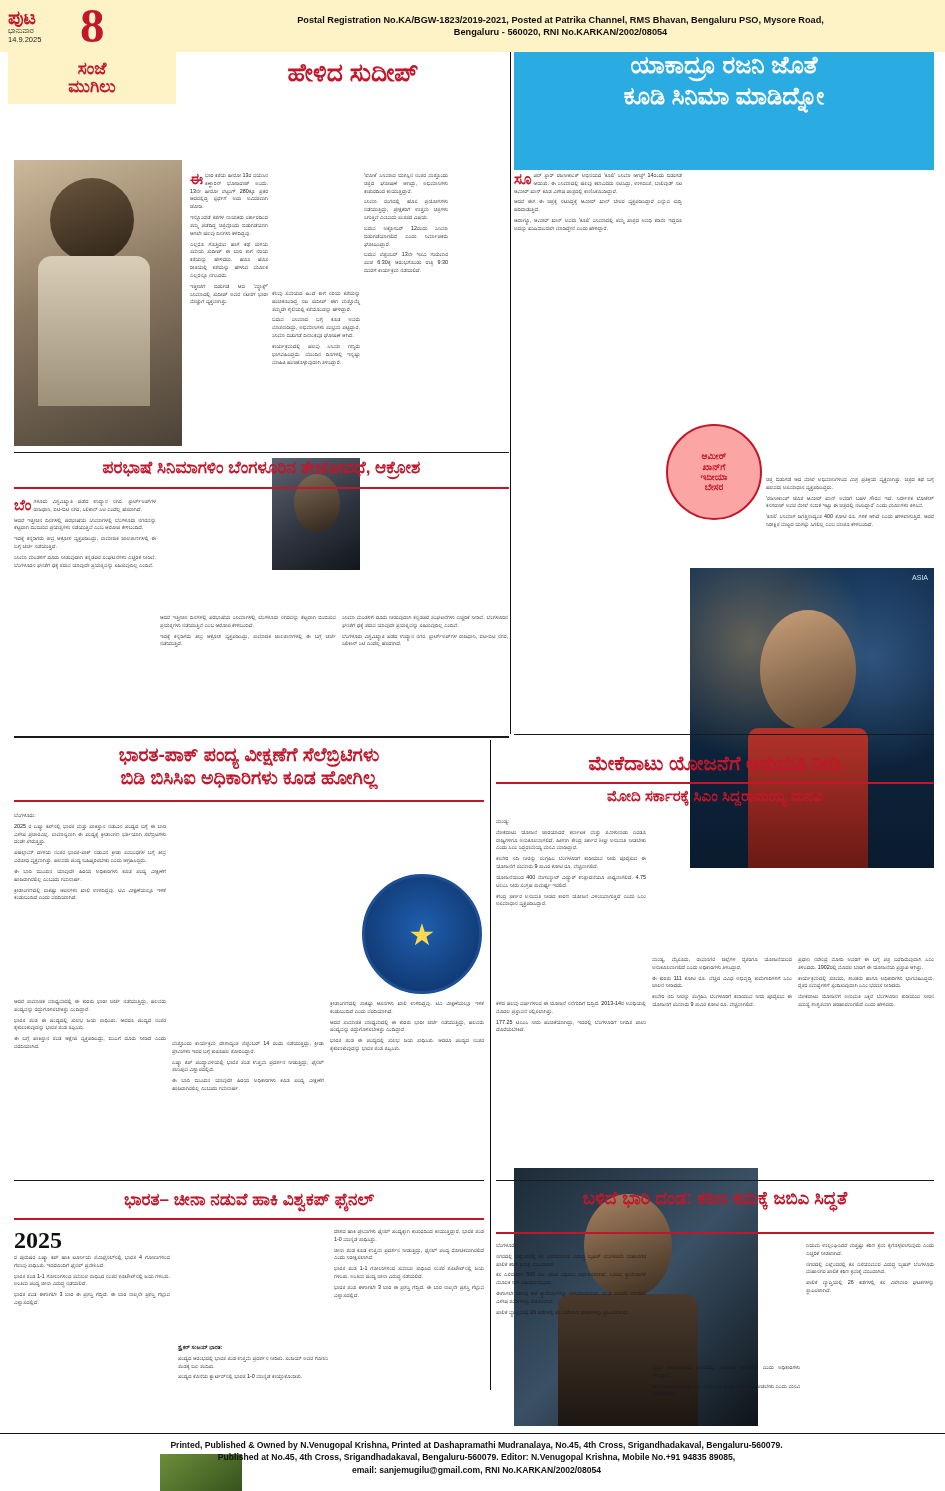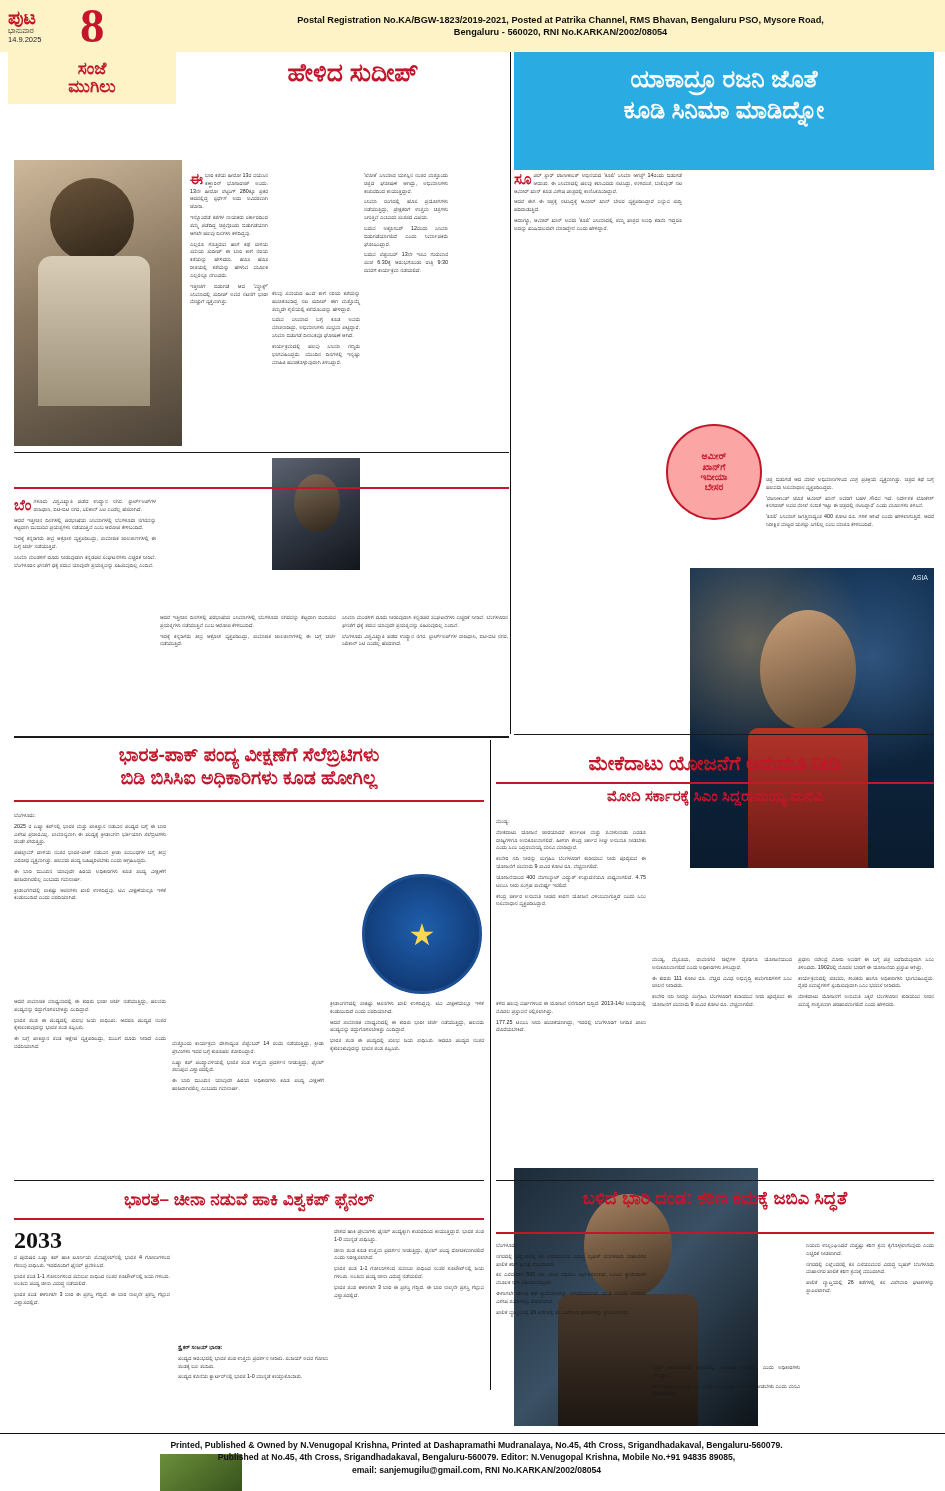--- a/index.html
+++ b/index.html
@@ -136,21 +136,21 @@
   <div class="blk kn" style="left:364px; top:172px; width:84px;">
     <p>'ಲೋಕ' ಸಿನಿಮಾದ ಯಶಸ್ಸಿನ ನಂತರ ಮತ್ತೊಂದು ಚಿತ್ರದ ಘೋಷಣೆ ಆಗಿದ್ದು, ಅಭಿಮಾನಿಗಳು ಕಾತುರದಿಂದ ಕಾಯುತ್ತಿದ್ದಾರೆ.</p>
     <p>ಸಿನಿಮಾ ರಂಗದಲ್ಲಿ ಹೊಸ ಪ್ರಯೋಗಗಳು ನಡೆಯುತ್ತಿದ್ದು, ಪ್ರೇಕ್ಷಕರಿಗೆ ಉತ್ತಮ ಚಿತ್ರಗಳು ಸಿಗುತ್ತಿವೆ ಎಂಬುದು ಸಂತಸದ ವಿಷಯ.</p>
     <p>ಬರುವ ಅಕ್ಟೋಬರ್ 12ರಂದು ಸಿನಿಮಾ ಬಿಡುಗಡೆಯಾಗಲಿದೆ ಎಂದು ನಿರ್ಮಾಪಕರು ಘೋಷಿಸಿದ್ದಾರೆ.</p>
     <p>ಬರುವ ಸೆಪ್ಟೆಂಬರ್ 13ನೇ ಇಸವಿ ಗುರುವಾರ ಸಂಜೆ 6:30ಕ್ಕೆ ಆರಂಭಗೊಂಡು ರಾತ್ರಿ 9:30 ರವರೆಗೆ ಕಾರ್ಯಕ್ರಮ ನಡೆಯಲಿದೆ.</p>
   </div>
 
   <div class="blk rule" style="left:14px; top:452px; width:495px; height:1px;"></div>
 
   <div class="blk" style="left:514px; top:52px; width:420px; height:118px; background:#2aace2;">
-    <div class="hl-white" style="font-size:24px;padding-top:14px;">ಯಾಕಾದ್ರೂ ರಜನಿ ಜೊತೆ</div>
+    <div class="hl-white" style="font-size:24px;">ಯಾಕಾದ್ರೂ ರಜನಿ ಜೊತೆ</div>
     <div class="hl-white" style="font-size:24px;margin-top:4px;">ಕೂಡಿ ಸಿನಿಮಾ ಮಾಡಿದ್ನೋ</div>
   </div>
 
   <div class="blk photo ph-grad3" style="left:690px; top:170px; width:244px; height:300px;">
     <div style="position:absolute;left:0;top:0;width:244px;height:300px;background:
         radial-gradient(circle at 25% 25%, rgba(255,200,120,.35), transparent 40%),
         radial-gradient(circle at 75% 30%, rgba(120,180,255,.30), transparent 40%),
         linear-gradient(180deg,#123050,#0a1b2e);"></div>
     <div style="position:absolute;left:70px;top:42px;width:96px;height:120px;border-radius:50%;background:linear-gradient(160deg,#caa07a,#5d4630);"></div>
     <div style="position:absolute;left:58px;top:160px;width:120px;height:140px;background:linear-gradient(180deg,#b3332a,#6a1a14);border-radius:10px 10px 0 0;"></div>
@@ -178,20 +178,23 @@
   </div>
   <div class="blk kn" style="left:766px; top:476px; width:168px;">
     <p>ಚಿತ್ರ ಬಿಡುಗಡೆ ಆದ ಮೇಲೆ ಅಭಿಮಾನಿಗಳಿಂದ ಮಿಶ್ರ ಪ್ರತಿಕ್ರಿಯೆ ವ್ಯಕ್ತವಾಗಿತ್ತು. ಚಿತ್ರದ ಕಥೆ ಬಗ್ಗೆ ಹಲವರು ಅಸಮಾಧಾನ ವ್ಯಕ್ತಪಡಿಸಿದ್ದರು.</p>
     <p>'ರಜನೀಕಾಂತ್ ಜೊತೆ ಆಮೀರ್ ಖಾನ್ ಅವರಿಗೆ ಬಹಳ ಗೌರವ ಇದೆ. ನಿರ್ದೇಶಕ ಲೋಕೇಶ್ ಕನಗರಾಜ್ ಅವರ ಮೇಲೆ ನಂಬಿಕೆ ಇಟ್ಟು ಈ ಚಿತ್ರದಲ್ಲಿ ನಟಿಸಿದ್ದಾರೆ' ಎಂದು ಮೂಲಗಳು ತಿಳಿಸಿವೆ.</p>
     <p>'ಕೂಲಿ' ಸಿನಿಮಾಗೆ ಜಗತ್ತಿನಾದ್ಯಂತ 400 ಕೋಟಿ ರೂ. ಗಳಿಕೆ ಆಗಿದೆ ಎಂದು ಹೇಳಲಾಗುತ್ತಿದೆ. ಆದರೆ ನಿರೀಕ್ಷಿತ ಮಟ್ಟದ ಯಶಸ್ಸು ಸಿಗಲಿಲ್ಲ ಎಂಬ ಮಾತೂ ಕೇಳಿಬಂದಿದೆ.</p>
   </div>
 
   <div class="blk rule" style="left:514px; top:734px; width:420px; height:1px;"></div>
   <div class="colrule-v" style="left:510px; top:52px; height:682px;"></div>
 
+  <div class="blk" style="left:14px; top:458px; width:495px;">
+    <div class="hl-red" style="font-size:17px;">ಪರಭಾಷೆ ಸಿನಿಮಾಗಳಿಂ ಬೆಂಗಳೂರಿನ ತೇಜೋವಧೆ, ಆಕ್ರೋಶ</div>
+  </div>
   <div class="blk rule-red" style="left:14px; top:487px; width:495px;"></div>
 
   <div class="blk photo ph-grad5" style="left:160px; top:498px; width:82px; height:110px;"></div>
 
   <div class="blk kn" style="left:14px; top:498px; width:142px;">
     <p class="drop-cap">ಬೆಂಗಳೂರು ವಿಶ್ವವಿಖ್ಯಾತಿ ಪಡೆದ ಉದ್ಯಾನ ನಗರ. ಸ್ಟಾರ್ಟ್‌ಅಪ್‌ಗಳ ರಾಜಧಾನಿ, ಐಟಿ-ಬಿಟಿ ನಗರ, ಸಿಲಿಕಾನ್ ಸಿಟಿ ಎಂದೆಲ್ಲ ಹೆಸರಾಗಿದೆ.</p>
     <p>ಆದರೆ ಇತ್ತೀಚಿನ ದಿನಗಳಲ್ಲಿ ಪರಭಾಷೆಯ ಸಿನಿಮಾಗಳಲ್ಲಿ ಬೆಂಗಳೂರು ನಗರವನ್ನು ಕೆಟ್ಟದಾಗಿ ಬಿಂಬಿಸುವ ಪ್ರಯತ್ನಗಳು ನಡೆಯುತ್ತಿವೆ ಎಂಬ ಆರೋಪ ಕೇಳಿಬಂದಿದೆ.</p>
     <p>ಇದಕ್ಕೆ ಕನ್ನಡಿಗರು ತೀವ್ರ ಆಕ್ರೋಶ ವ್ಯಕ್ತಪಡಿಸಿದ್ದು, ಸಾಮಾಜಿಕ ಜಾಲತಾಣಗಳಲ್ಲಿ ಈ ಬಗ್ಗೆ ಚರ್ಚೆ ನಡೆಯುತ್ತಿದೆ.</p>
     <p>ಸಿನಿಮಾ ಮಂಡಳಿಗೆ ದೂರು ನೀಡುವುದಾಗಿ ಕನ್ನಡಪರ ಸಂಘಟನೆಗಳು ಎಚ್ಚರಿಕೆ ನೀಡಿವೆ. ಬೆಂಗಳೂರಿನ ಘನತೆಗೆ ಧಕ್ಕೆ ತರುವ ಯಾವುದೇ ಪ್ರಯತ್ನವನ್ನು ಸಹಿಸುವುದಿಲ್ಲ ಎಂದಿವೆ.</p>
   </div>
@@ -274,21 +277,21 @@
   </div>
 
   <div class="blk rule" style="left:496px; top:1180px; width:438px; height:1px;"></div>
 
   <div class="blk" style="left:14px; top:1190px; width:470px;">
     <div class="hl-red" style="font-size:17px;">ಭಾರತ– ಚೀನಾ ನಡುವೆ ಹಾಕಿ ವಿಶ್ವಕಪ್ ಫೈನಲ್</div>
   </div>
   <div class="blk rule-red" style="left:14px; top:1218px; width:470px;"></div>
 
   <div class="blk" style="left:14px; top:1228px; width:156px;">
-    <div style="font-size:24px;font-weight:bold;font-family:'Liberation Serif',serif;line-height:1;color:#111;">2033</div>
+    <div style="font-size:24px;font-weight:bold;font-family:'Liberation Serif',serif;line-height:1;color:#111;">2025</div>
     <div class="kn" style="margin-top:2px;">
       <p>ರ ಪುರುಷರ ಏಷ್ಯಾ ಕಪ್ ಹಾಕಿ ಟೂರ್ನಿಯ ಸೆಮಿಫೈನಲ್‌ನಲ್ಲಿ ಭಾರತ 4 ಗೋಲುಗಳಿಂದ ಗೆಲುವು ಸಾಧಿಸಿತು. ಇದರೊಂದಿಗೆ ಫೈನಲ್ ಪ್ರವೇಶಿಸಿದೆ.</p>
       <p>ಭಾರತ ತಂಡ 1-1 ಗೋಲುಗಳಿಂದ ಸಮಬಲ ಸಾಧಿಸಿದ ನಂತರ ಶೂಟೌಟ್‌ನಲ್ಲಿ ಜಯ ಗಳಿಸಿತು. ಅಂತಿಮ ಪಂದ್ಯ ಚೀನಾ ವಿರುದ್ಧ ನಡೆಯಲಿದೆ.</p>
       <p>ಭಾರತ ತಂಡ ಈಗಾಗಲೇ 3 ಬಾರಿ ಈ ಪ್ರಶಸ್ತಿ ಗೆದ್ದಿದೆ. ಈ ಬಾರಿ ನಾಲ್ಕನೇ ಪ್ರಶಸ್ತಿ ಗೆಲ್ಲುವ ವಿಶ್ವಾಸದಲ್ಲಿದೆ.</p>
     </div>
   </div>
   <div class="blk kn" style="left:178px; top:1344px; width:150px;">
     <p><span style="font-weight:bold;">ಸ್ಟ್ರೈಕರ್ ಸಂಜಯ್ ಭಾರತ:</span></p>
     <p>ಪಂದ್ಯದ ಆರಂಭದಲ್ಲಿ ಭಾರತ ತಂಡ ಉತ್ತಮ ಪ್ರದರ್ಶನ ನೀಡಿತು. ಸಂಜಯ್ ಅವರ ಗೋಲು ತಂಡಕ್ಕೆ ಬಲ ತಂದಿತು.</p>
     <p>ಪಂದ್ಯದ ಕೊನೆಯ ಕ್ವಾರ್ಟರ್‌ನಲ್ಲಿ ಭಾರತ 1-0 ಮುನ್ನಡೆ ಕಾಯ್ದುಕೊಂಡಿತು.</p>

